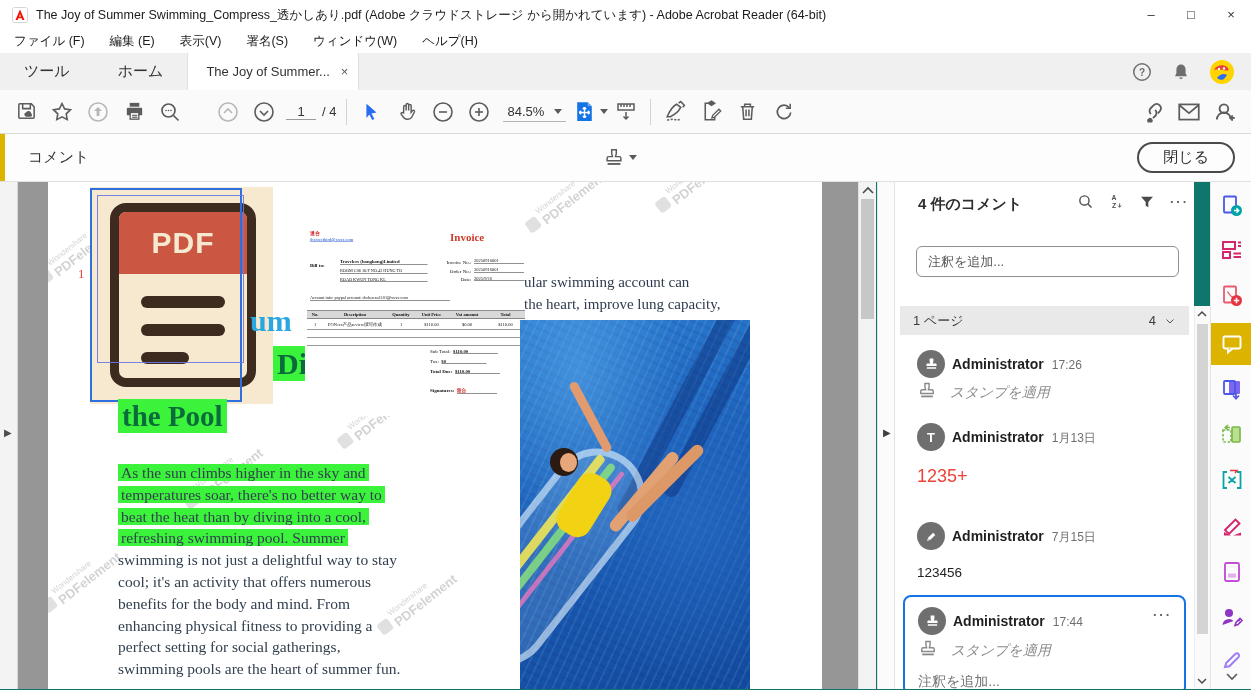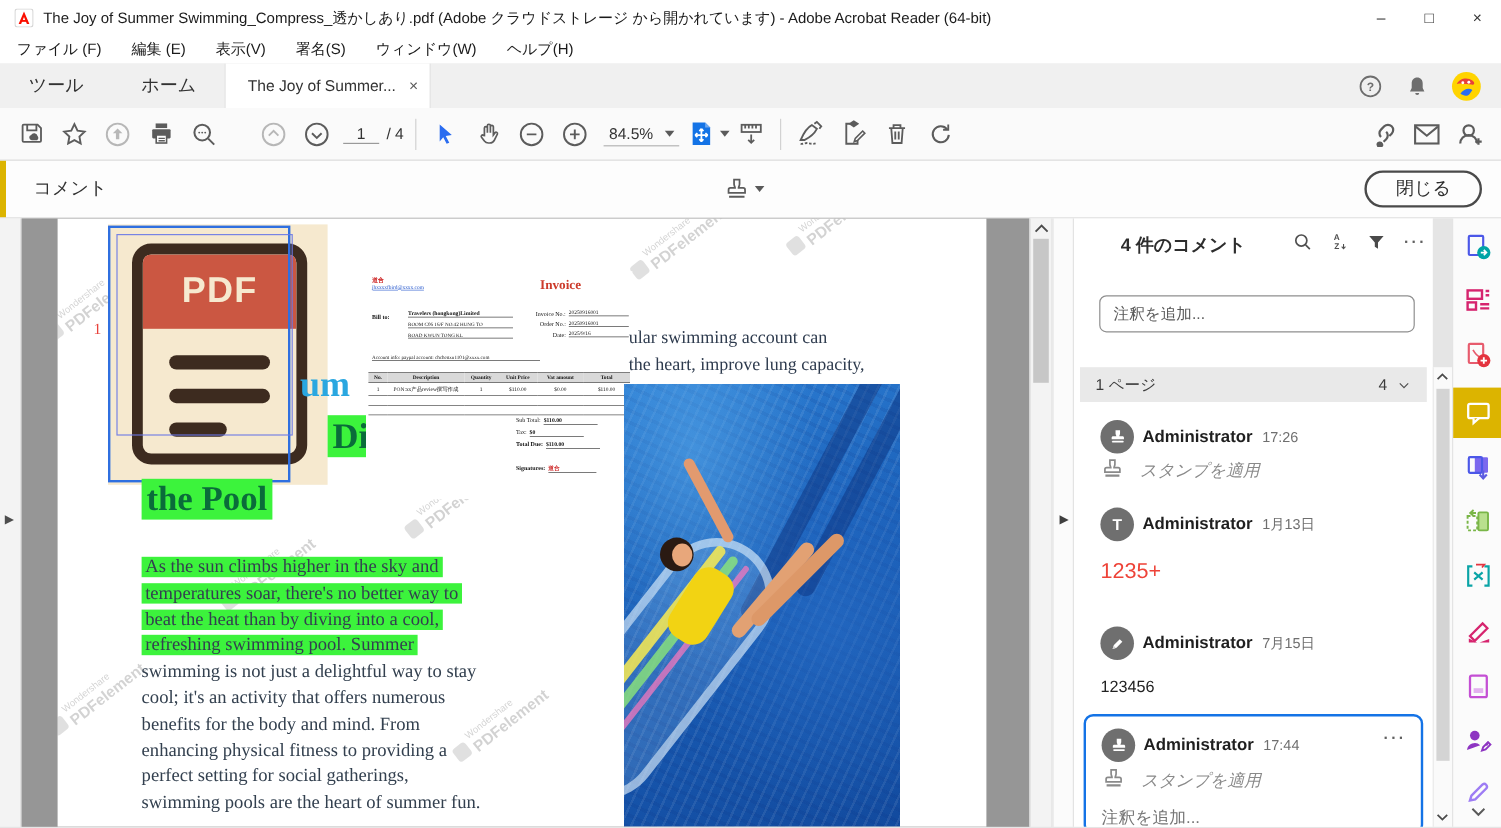--- a/index.html
+++ b/index.html
@@ -1,18 +1,18 @@
 <!DOCTYPE html>
 <html><head>
 <meta charset="utf-8">
 <style>
   * { margin:0; padding:0; box-sizing:border-box; }
   html,body { width:1251px; height:690px; overflow:hidden; }
   body { font-family:"Liberation Sans", sans-serif; background:#fff; color:#1a1a1a; position:relative; }
-  .app { position:relative; width:1251px; height:690px; background:#e5e5e5; }
+  .app { position:relative; width:1251px; height:690px; background:#0f766e; }
 
   
   .titlebar { height:30px; display:flex; align-items:center; padding:0 0 0 12px; background:#fff; font-size:12.5px; color:#1b1b1b; }
   .titlebar .title { margin-left:8px; white-space:nowrap; }
   .win-controls { margin-left:auto; display:flex; height:30px; }
   .win-controls span { width:40px; text-align:center; line-height:30px; font-size:13px; color:#333; }
 
   
   .menubar { height:23px; display:flex; align-items:center; gap:25px; padding:0 14px; background:#fff; font-size:12.5px; color:#1b1b1b; }
 
@@ -128,21 +128,21 @@
   .doc-scroll { left:858px; top:0; width:18px; height:507px; background:#f3f3f3; border-left:1px solid #e0e0e0; }
   .doc-scroll .thumb { position:absolute; left:2px; top:17px; width:13px; height:120px; background:#c7c7c7; }
   .sb-arrow { position:absolute; left:0; width:18px; text-align:center; color:#4a4a4a; }
 
   .expandstrip { left:877px; top:0; width:18px; height:507px; background:#fbfbfb; border-left:1px solid #e3e3e3; border-right:1px solid #e3e3e3; }
   .expandstrip .arr { position:absolute; top:245px; left:5px; font-size:10px; color:#3f3f3f; }
 
   
   .cpanel { left:895px; top:0; width:299px; height:507px; background:#fff; overflow:hidden; }
   .cpanel > div { position:absolute; }
-  .cp-header { left:23px; top:13px; font-size:15px; font-weight:bold; color:#2d2d2d;margin-left:16px; }
+  .cp-header { left:23px; top:13px; font-size:15px; font-weight:bold; color:#2d2d2d; }
   .cp-icons { left:182px; top:11px; display:flex; gap:15px; align-items:center; }
   .cp-input { left:21px; top:64px; width:263px; height:31px; border:1px solid #8f8f8f; border-radius:6px; font-size:13px; color:#5a5a5a; padding:0 11px; line-height:29px; background:#fff; }
   .cp-section { left:5px; top:124px; width:289px; height:29px; background:#e9e9e9; display:flex; align-items:center; font-size:13px; color:#3c3c3c; padding:0 13px; }
   .cp-section .cnt { margin-left:auto; margin-right:8px; }
   .avatar { width:28px; height:28px; border-radius:50%; background:#6f6f6f; color:#fff; display:flex; align-items:center; justify-content:center; font-weight:bold; font-size:13px; }
   .cname { font-size:14px; font-weight:bold; color:#1f1f1f;margin-top:47px; }
   .ctime { font-size:12px; color:#6f6f6f; margin-left:8px; }
   .caction { font-size:14px; font-style:italic; color:#8a8a8a; }
   .cbody-red { font-size:18px; color:#ee4338; }
   .cbody { font-size:13.5px; color:#222; }

